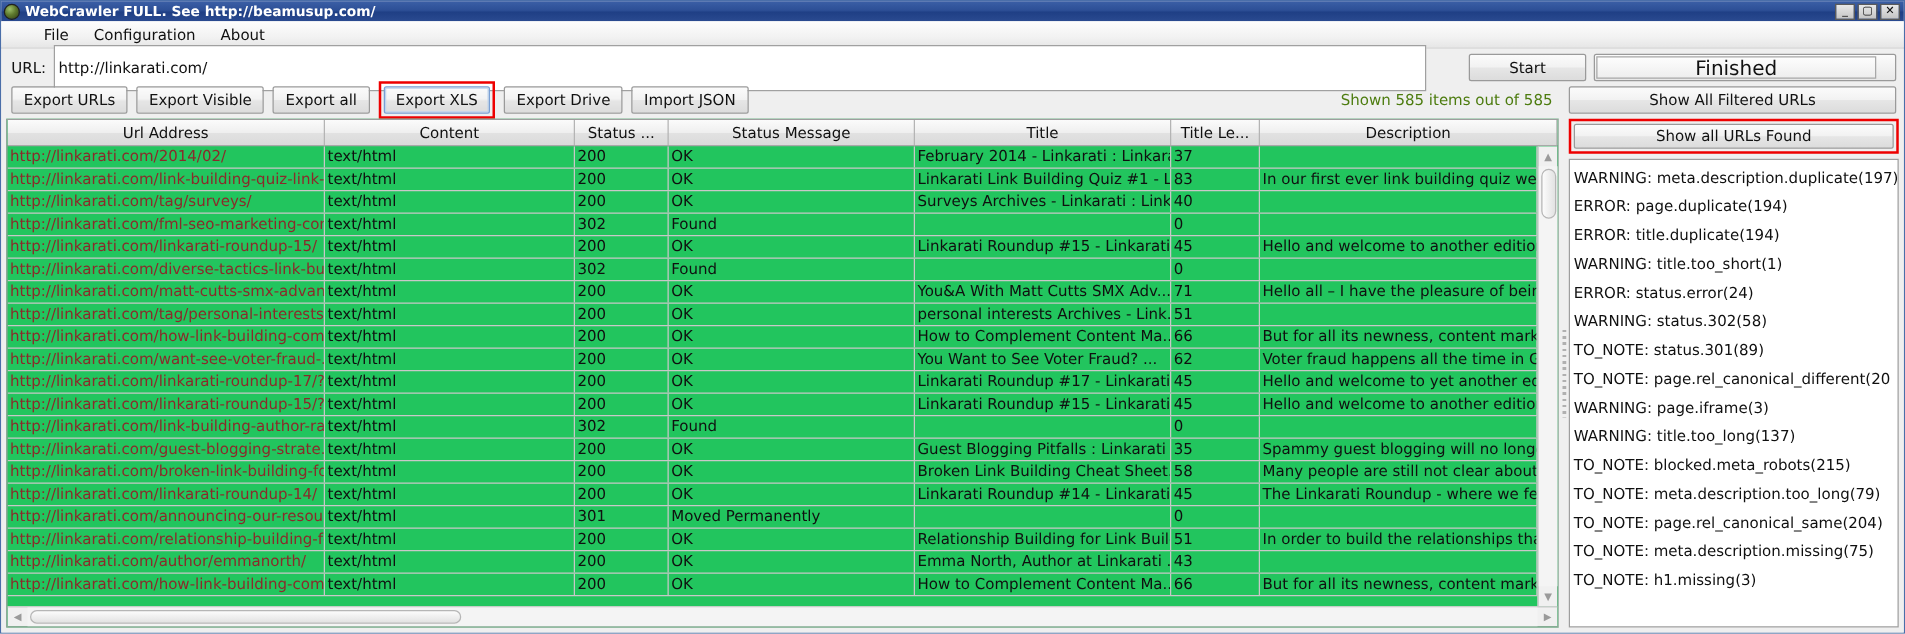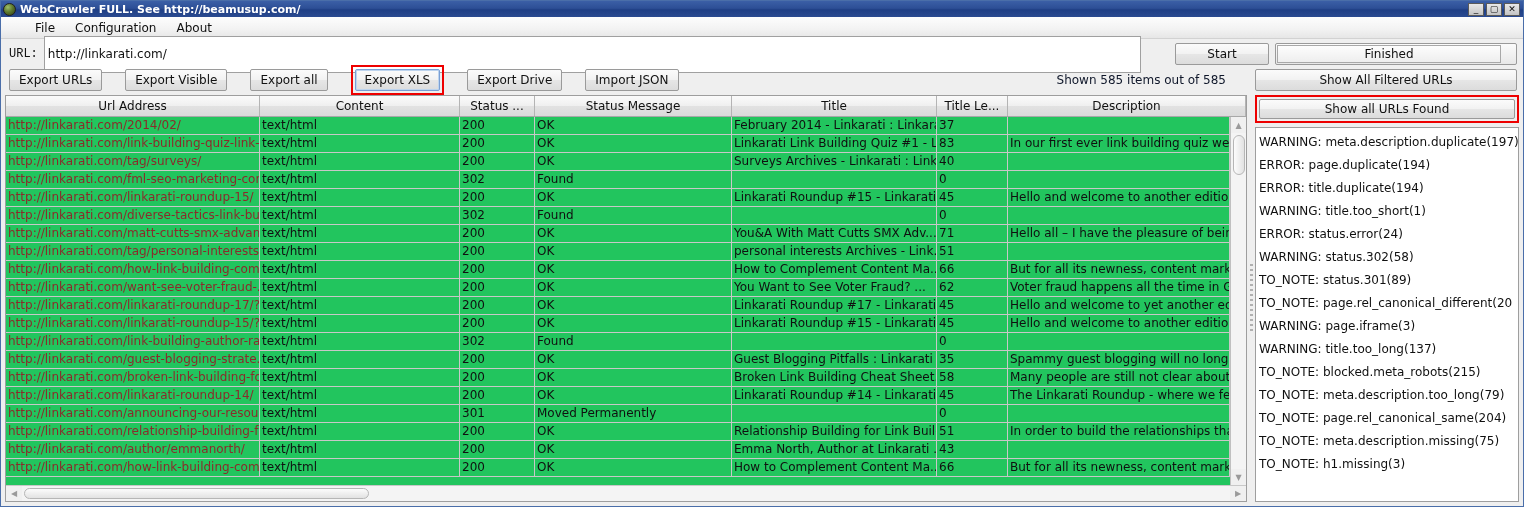--- a/index.html
+++ b/index.html
@@ -74,21 +74,21 @@
     background: #efefef;
   }
 
   
   .url-row {
     display: flex; align-items: center;
     height: 26px;
     padding: 4px 6px 0 8px;
     gap: 6px;
   }
-  .url-label { font-size: 12px; color: #111; white-space: nowrap; font-family: Liberation Mono, monospace; }
+  .url-label { font-size: 12px; color: #111; white-space: nowrap; }
   .url-input {
     flex: 1 1 auto; height: 37px;
     border: 1px solid #a0a0a0;
     background: #ffffff;
     font-size: 12px; color: #101010;
     padding: 0 3px;
     line-height: 19px;
     font-family: "DejaVu Sans", "Liberation Sans", sans-serif;
     outline: none;
   }
@@ -108,45 +108,45 @@
     border-radius: 2px;
     background: linear-gradient(to bottom,#fbfbfb,#e8e8e8);
     padding: 1px;
     display: flex; align-items: center;
   }
   .progress-bar {
     flex: 1 1 auto; height: 100%;
     border: 1px solid #a8a8a8;
     background: linear-gradient(to bottom,#fdfdfd,#eeeeee);
     display: flex; align-items: center; justify-content: center;
-    font-size: 12px; color: #111;
+    font-size: 16px; color: #111;
     margin-right: 14px;
   }
 
   
   .export-row {
     display: flex; align-items: center;
     height: 28px;
     padding: 3px 6px 2px 8px;
-    gap: 23px;
+    gap: 7px;
   }
   .btn-export { height: 22px; padding: 0 9px; }
   .hilite-wrap {
     border: 2px solid #ee0000;
     padding: 2px;
     display: inline-flex;
     background: transparent;
   }
   .hilite-wrap > .btn {
     border-color: #7a9fd4;
     box-shadow: inset 0 0 0 1px #bed4ee;
   }
   .shown-text {
     margin-left: auto;
-    font-size: 12px; color: #0f172a;
+    font-size: 12px; color: #4d7c0f;
     white-space: nowrap;
     padding-right: 6px;
   }
   .btn-filtered { width: 262px; height: 22px; }
 
   
   .split {
     flex: 1 1 auto;
     display: flex;
     padding: 2px 4px 4px 4px;

